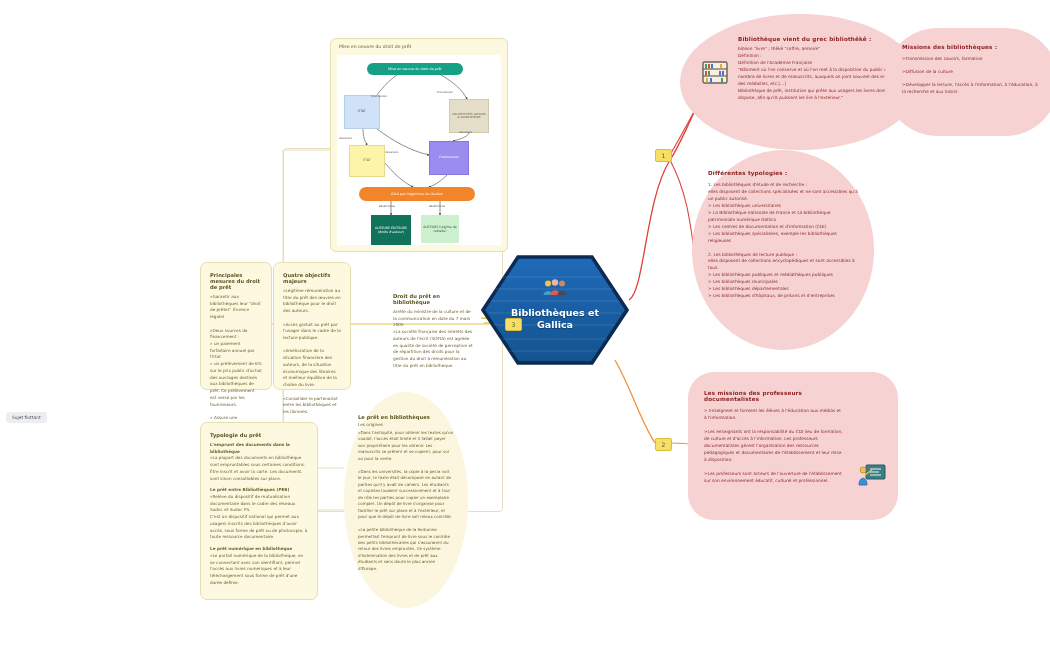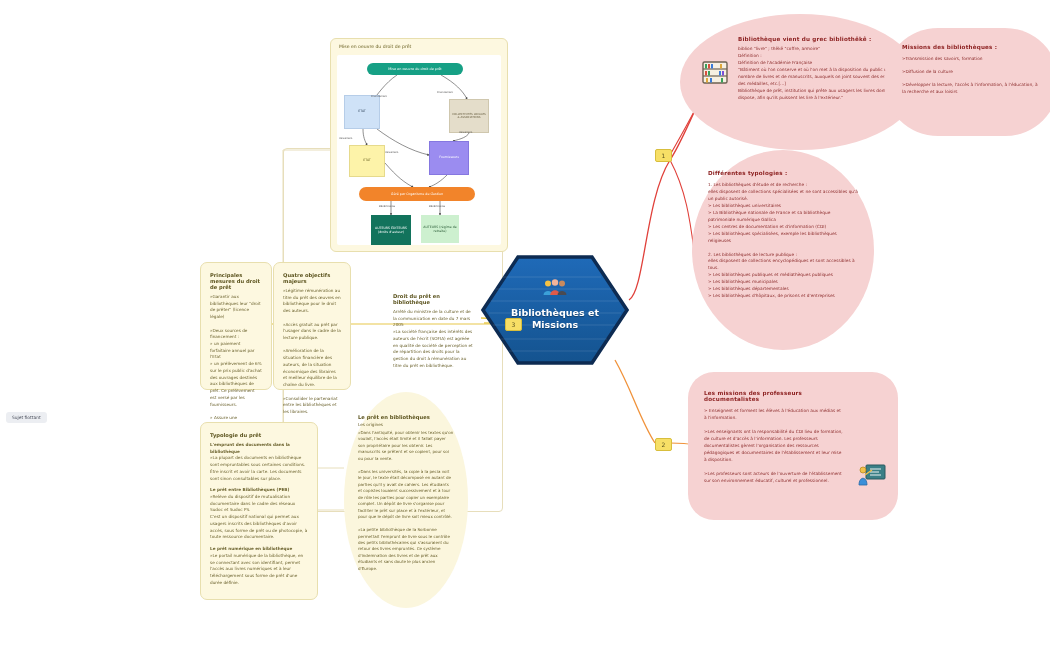--- a/index.html
+++ b/index.html
@@ -258,21 +258,21 @@
       <svg width="26" height="17" viewBox="0 0 26 17">
         <circle cx="6" cy="4.5" r="3" fill="#f6c244"></circle>
           <path d="M1.5,16 C1.5,10.5 10.5,10.5 10.5,16 z" fill="#3ba0d8"></path>
         <circle cx="13" cy="3.5" r="3.2" fill="#f2b49a"></circle>
           <path d="M8.2,16 C8.2,9.5 17.8,9.5 17.8,16 z" fill="#e05a4a"></path>
         <circle cx="20" cy="4.5" r="3" fill="#c98a5e"></circle>
           <path d="M15.5,16 C15.5,10.5 24.5,10.5 24.5,16 z" fill="#4a4a52"></path>
       </svg>
     </span>
     <div class="label" style="white-space:pre-line;">Bibliothèques et
-Missions</div>
+Gallica</div>
   </div>
 
   <div class="badge badge-1">1</div>
   <div class="badge badge-2">2</div>
   <div class="badge badge-3">3</div>
 
   <div class="node blob blob-def">
     <div class="ttl">Bibliothèque vient du grec bibliothêkê :</div>
     <div class="body">biblion "livre" ; thêkê "coffre, armoire"
 Définition :

